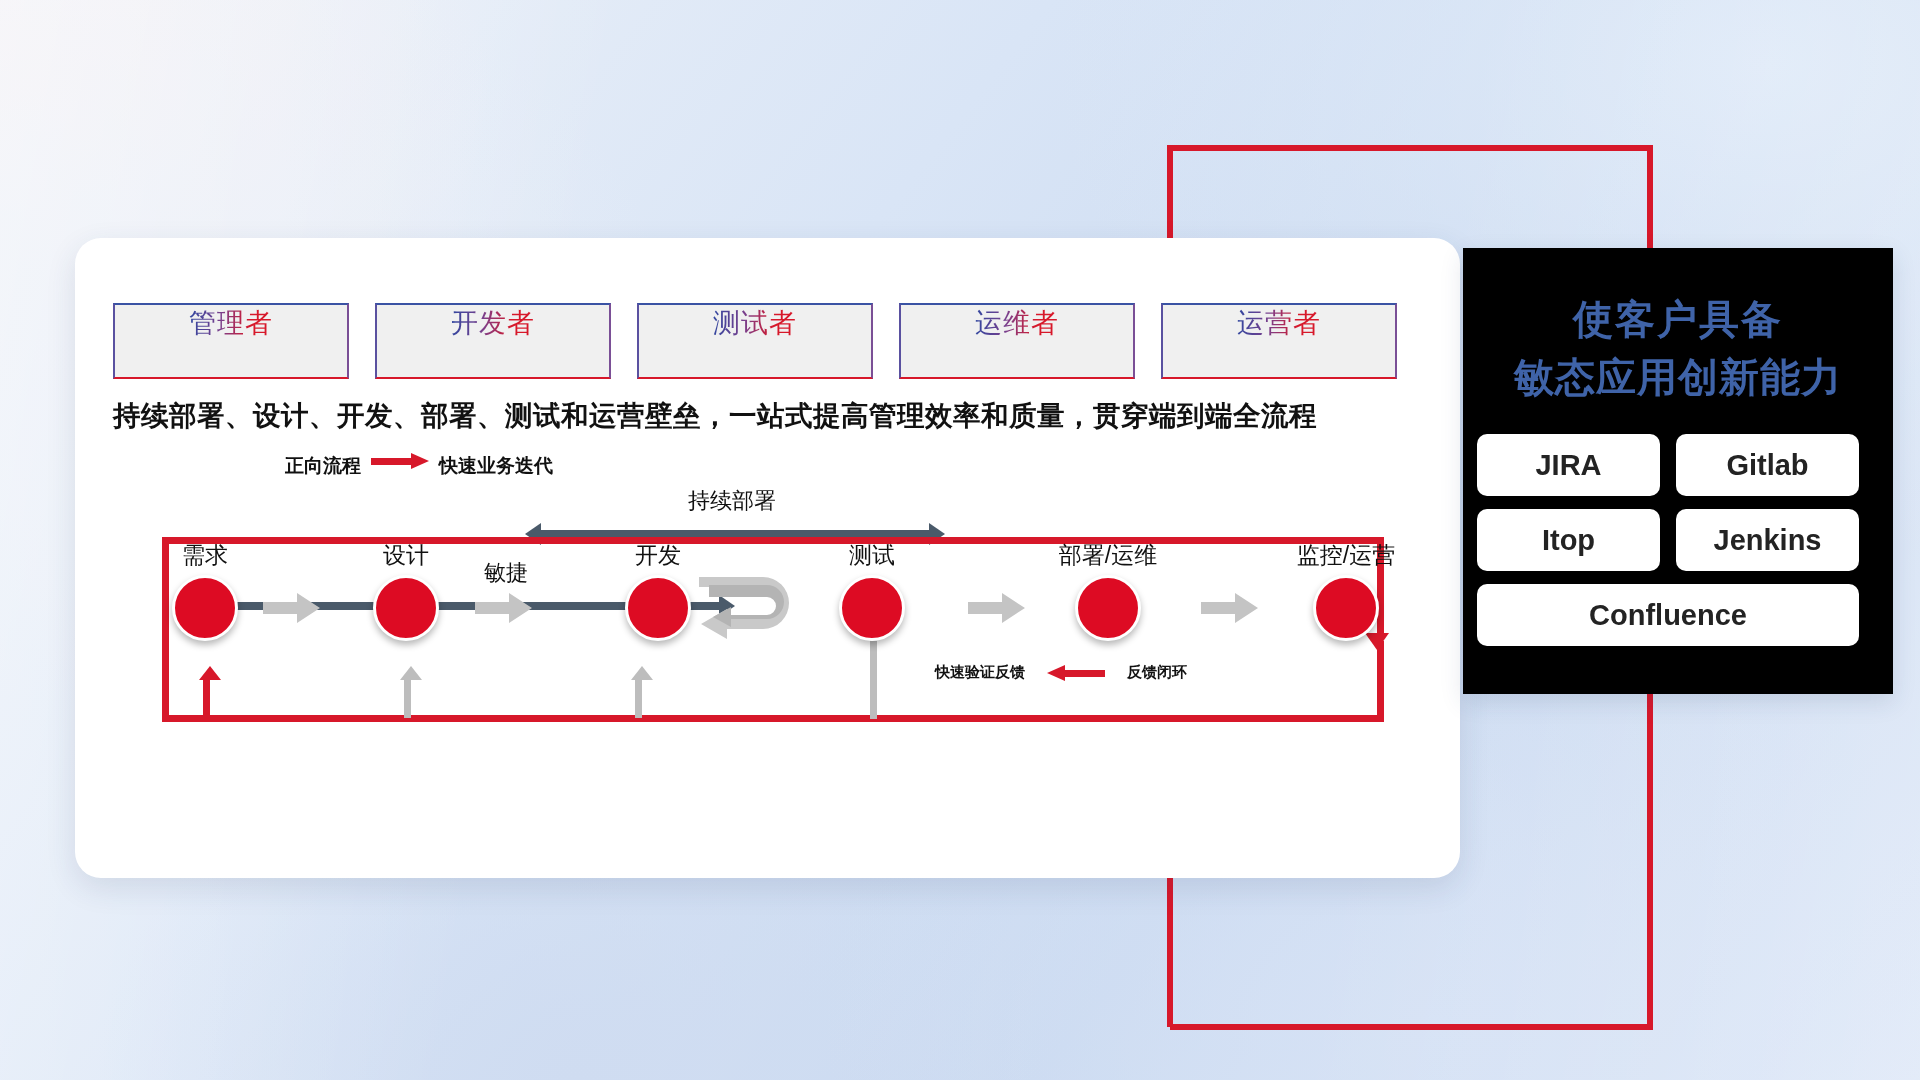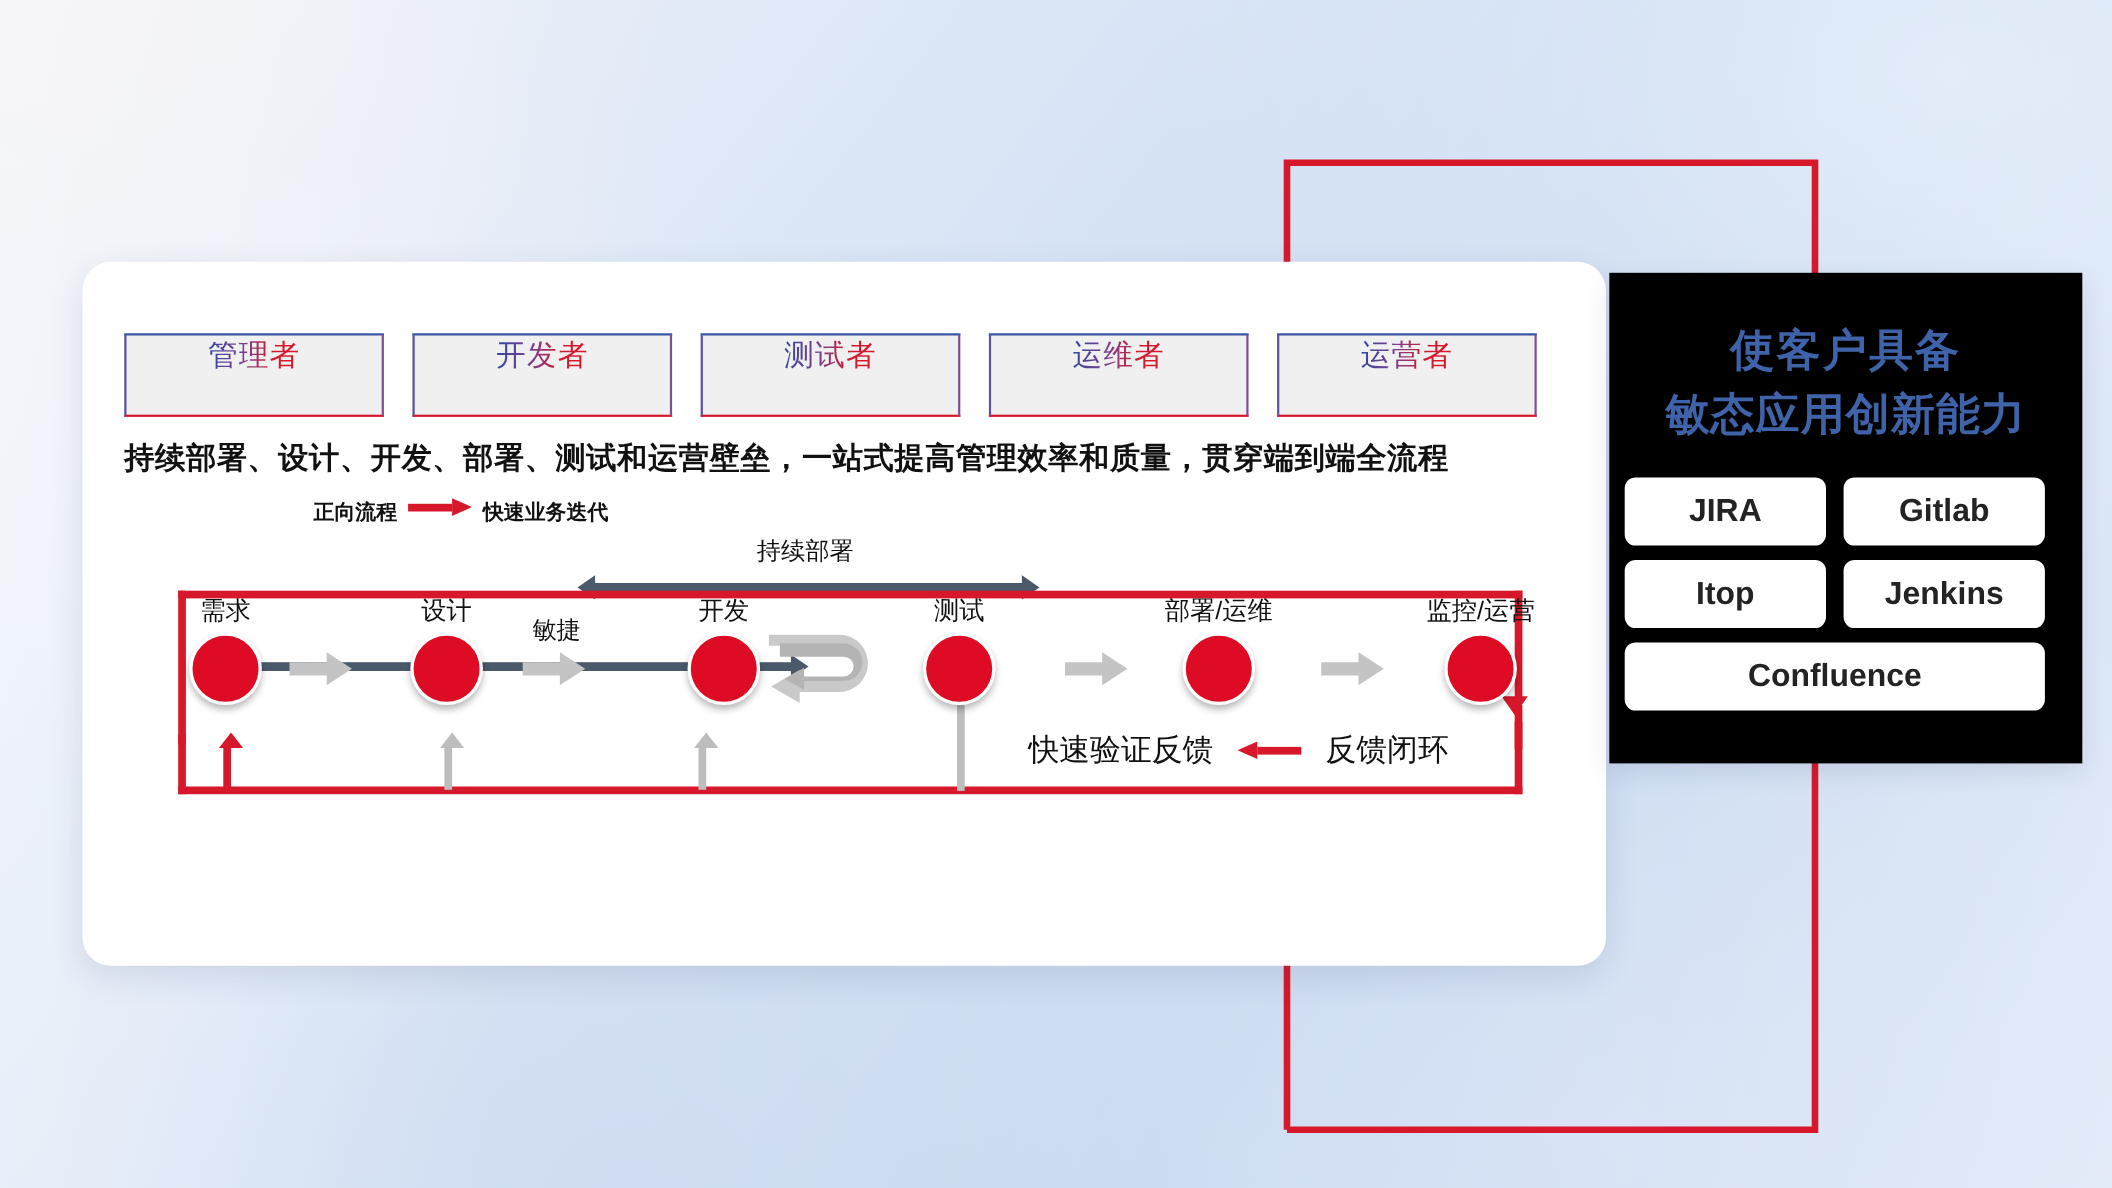--- a/index.html
+++ b/index.html
@@ -96,21 +96,21 @@
   .feedhead{position:absolute;width:0;height:0;border-left:11px solid transparent;border-right:11px solid transparent;border-bottom:14px solid #bdbdbd;}
   .feedhead.red{border-bottom-color:#d7182a;}
   .feedline.red{background:#d7182a;}
 
   
   .loop{position:absolute;background:#d7182a;}
   #loop-down-head{position:absolute;width:0;height:0;border-left:12px solid transparent;border-right:12px solid transparent;border-top:17px solid #d7182a;}
 
   
   #fb-legend{position:absolute;left:860px;top:425px;display:flex;align-items:center;gap:22px;}
-  #fb-legend .t{font-size:28px;font-weight:normal;color:#111;}
+  #fb-legend .t{font-size:15px;font-weight:bold;color:#111;}
 
   
   #rpanel{
     position:absolute;left:1463px;top:248px;width:430px;height:446px;
     background:#000000;
     box-shadow:0 8px 22px rgba(40,60,100,.13);
   }
   #rtitle{margin-top:42px;text-align:center;}
   #rtitle .l1{font-size:40px;font-weight:bold;color:#3f63a8;letter-spacing:2px;line-height:1.45;}
   #rtitle .l2{font-size:40px;font-weight:bold;color:#3f63a8;letter-spacing:1px;line-height:1.45;}

